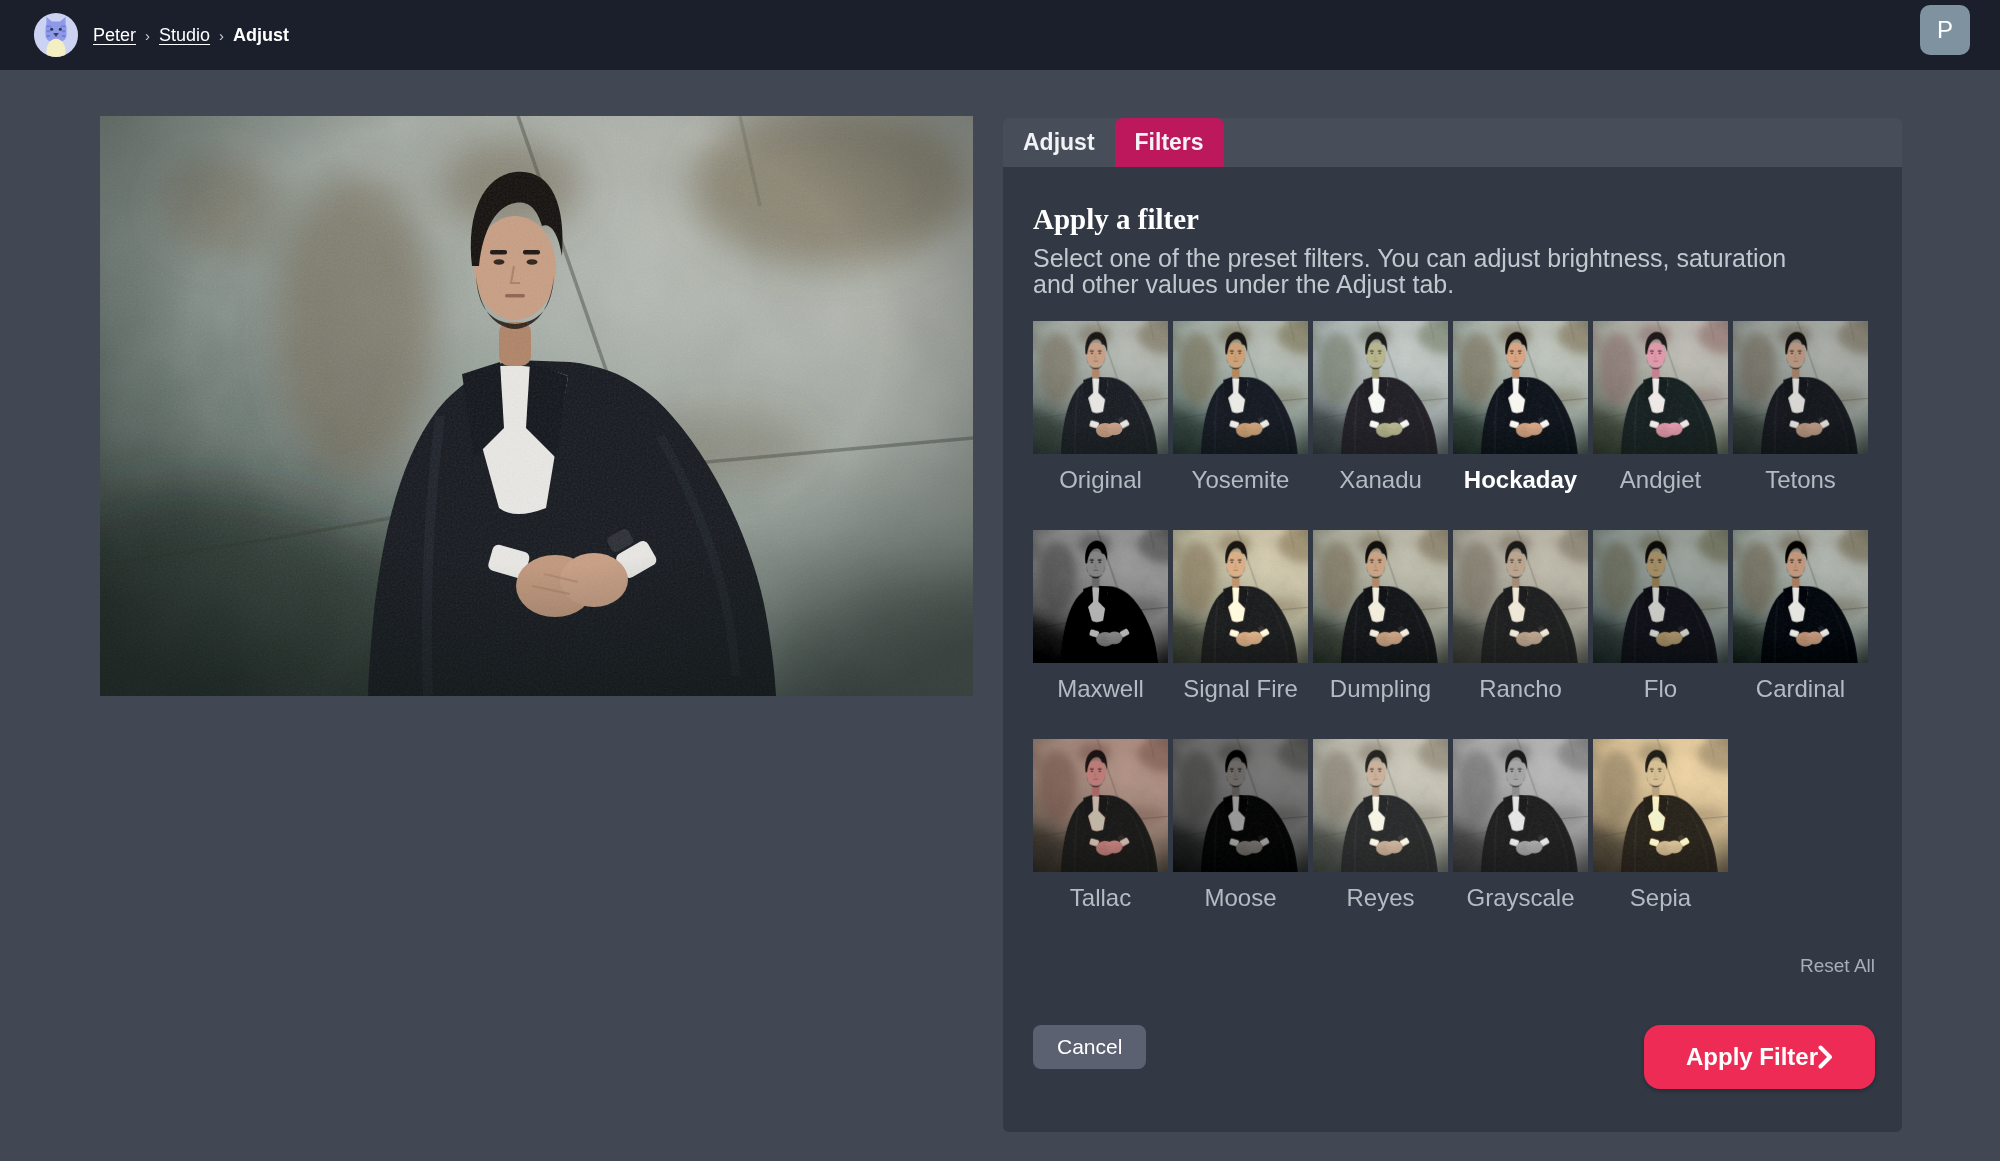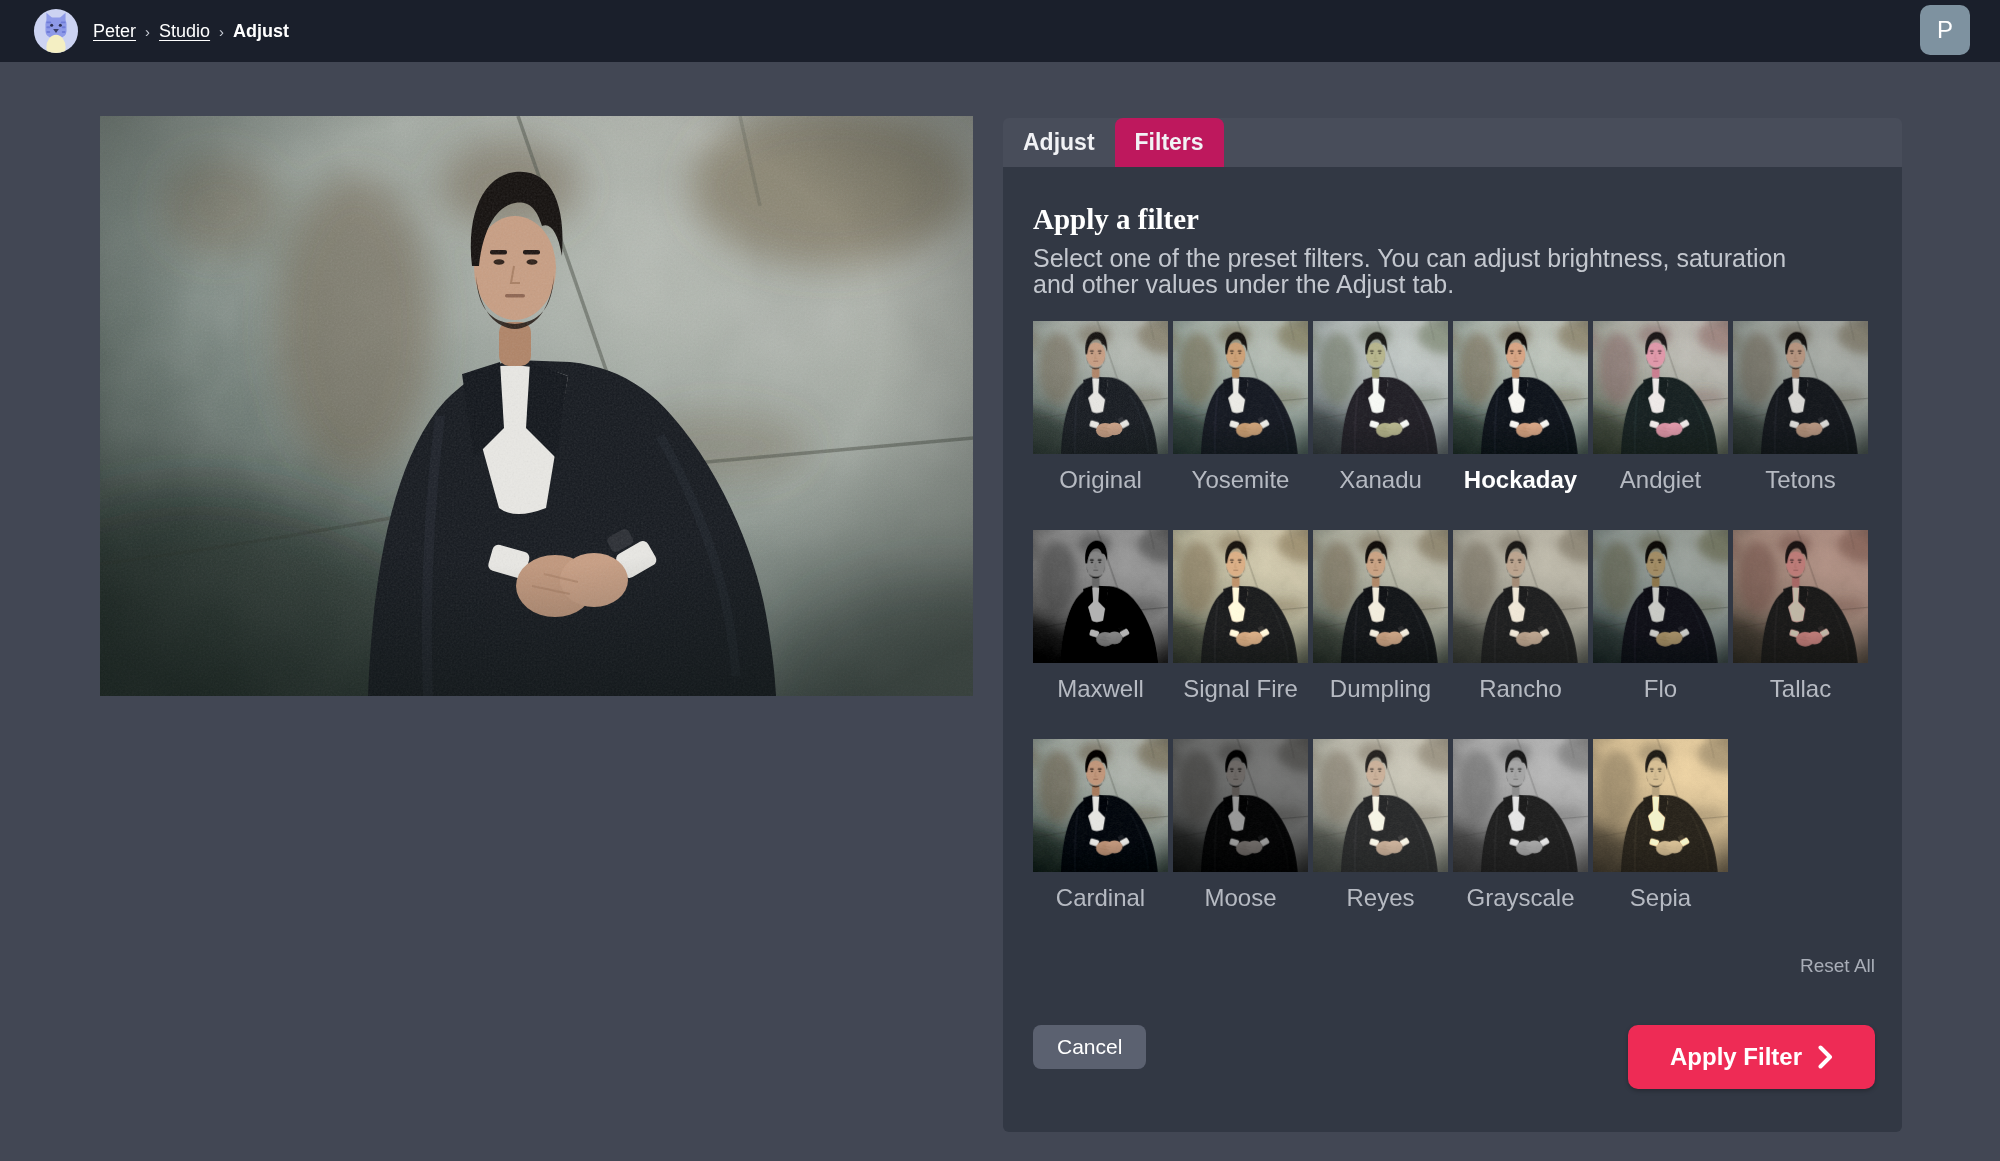--- a/index.html
+++ b/index.html
@@ -5,21 +5,21 @@
   html,body { margin:0; padding:0; background:#424754; }
   .canvas {
     position:relative; width:2000px; height:1161px; overflow:hidden;
     background:#424754;
     font-family:"Liberation Sans","DejaVu Sans",sans-serif;
     -webkit-font-smoothing:antialiased;
   }
 
   
   .topbar {
-    position:absolute; left:0; top:0; width:100%; height:62px;
+    position:absolute; left:0; top:0; width:100%; height:70px;
     background:#1a1f2b; display:flex; align-items:center; padding:0 0 0 33px; box-sizing:border-box;
   }
   .avatar { width:46px; height:46px; display:block; }
   .breadcrumb { margin-left:14px; display:flex; align-items:center; gap:9px; font-size:18px; color:#ffffff; }
   .crumb-link { color:#ffffff; text-decoration:underline; text-underline-offset:3px; cursor:pointer; }
   .crumb-sep { color:#c9cdd6; font-size:15px; }
   .crumb-current { font-weight:bold; }
   .user-badge {
     position:absolute; right:30px; top:5px; width:50px; height:50px;
     background:#7e92a0; border-radius:10px; color:#ffffff; font-size:24px;
@@ -61,22 +61,22 @@
     position:absolute; top:858px; left:30px; right:27px;
     display:flex; justify-content:space-between; align-items:flex-start;
   }
   .btn-cancel {
     border:none; height:44px; padding:0 24px; background:#5b6170; color:#ffffff;
     font-size:21px; border-radius:8px; cursor:pointer;
     font-family:"Liberation Sans","DejaVu Sans",sans-serif;
   }
   .btn-apply {
     border:none; height:64px; padding:0 42px; background:#ee2b55; color:#ffffff;
-    font-size:24px; font-weight:bold; border-radius:10px; cursor:pointer;
-    display:flex; align-items:center; gap:16px;
+    font-size:24px; font-weight:bold; border-radius:16px; cursor:pointer;
+    display:flex; align-items:center; 
     font-family:"Liberation Sans","DejaVu Sans",sans-serif;
     box-shadow:0 2px 4px rgba(0,0,0,0.25);
   }
   .chev { display:block; }
   .defs-holder { position:absolute; width:0; height:0; overflow:hidden; }
 </style>
 </head>
 <body>
 
 <div class="canvas">
@@ -205,31 +205,31 @@
     </div>
 
     <div class="cell">
       <svg class="thumb" viewBox="140 10 590 560" preserveAspectRatio="xMidYMid slice" style="filter: hue-rotate(20deg) saturate(1.05) brightness(0.85) contrast(1.1);">
               <use href="#portrait"></use>
             </svg>
       <div class="flabel">Flo</div>
     </div>
 
     <div class="cell">
+      <svg class="thumb" viewBox="140 10 590 560" preserveAspectRatio="xMidYMid slice" style="filter: contrast(1.25) saturate(0.95) brightness(0.9);">
+              <use href="#portrait"></use>
+            </svg>
+      <div class="flabel">Cardinal</div>
+    </div>
+
+    <div class="cell">
       <svg class="thumb" viewBox="140 10 590 560" preserveAspectRatio="xMidYMid slice" style="filter: sepia(0.45) hue-rotate(-35deg) saturate(1.5) brightness(0.75);">
               <use href="#portrait"></use>
             </svg>
       <div class="flabel">Tallac</div>
-    </div>
-
-    <div class="cell">
-      <svg class="thumb" viewBox="140 10 590 560" preserveAspectRatio="xMidYMid slice" style="filter: contrast(1.25) saturate(0.95) brightness(0.9);">
-              <use href="#portrait"></use>
-            </svg>
-      <div class="flabel">Cardinal</div>
     </div>
 
     <div class="cell">
       <svg class="thumb" viewBox="140 10 590 560" preserveAspectRatio="xMidYMid slice" style="filter: grayscale(0.85) brightness(0.65) contrast(1.15);">
               <use href="#portrait"></use>
             </svg>
       <div class="flabel">Moose</div>
     </div>
 
     <div class="cell">

